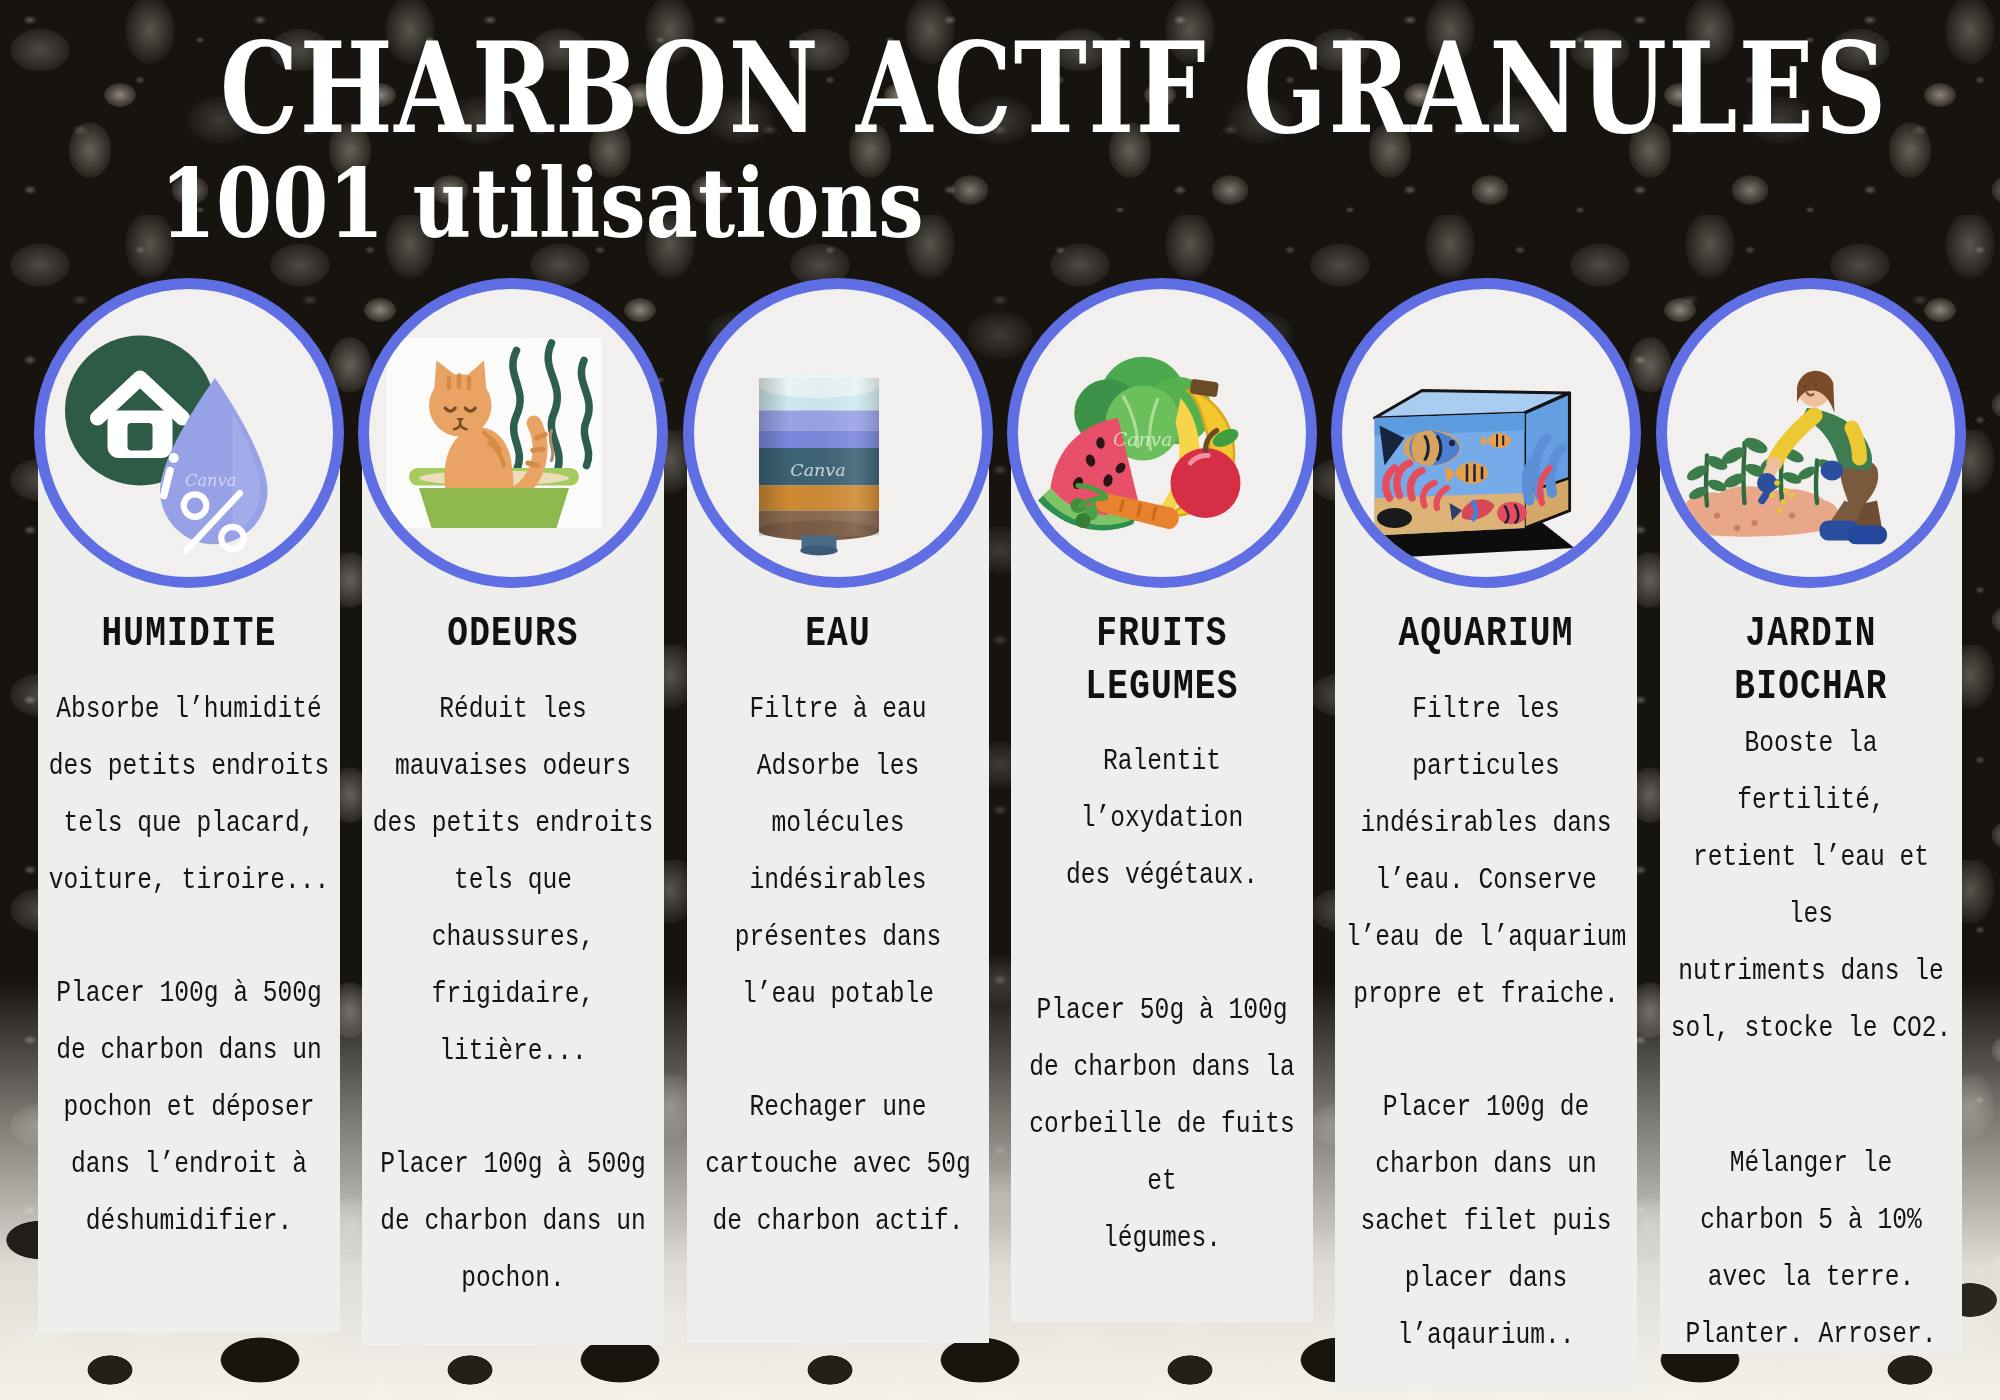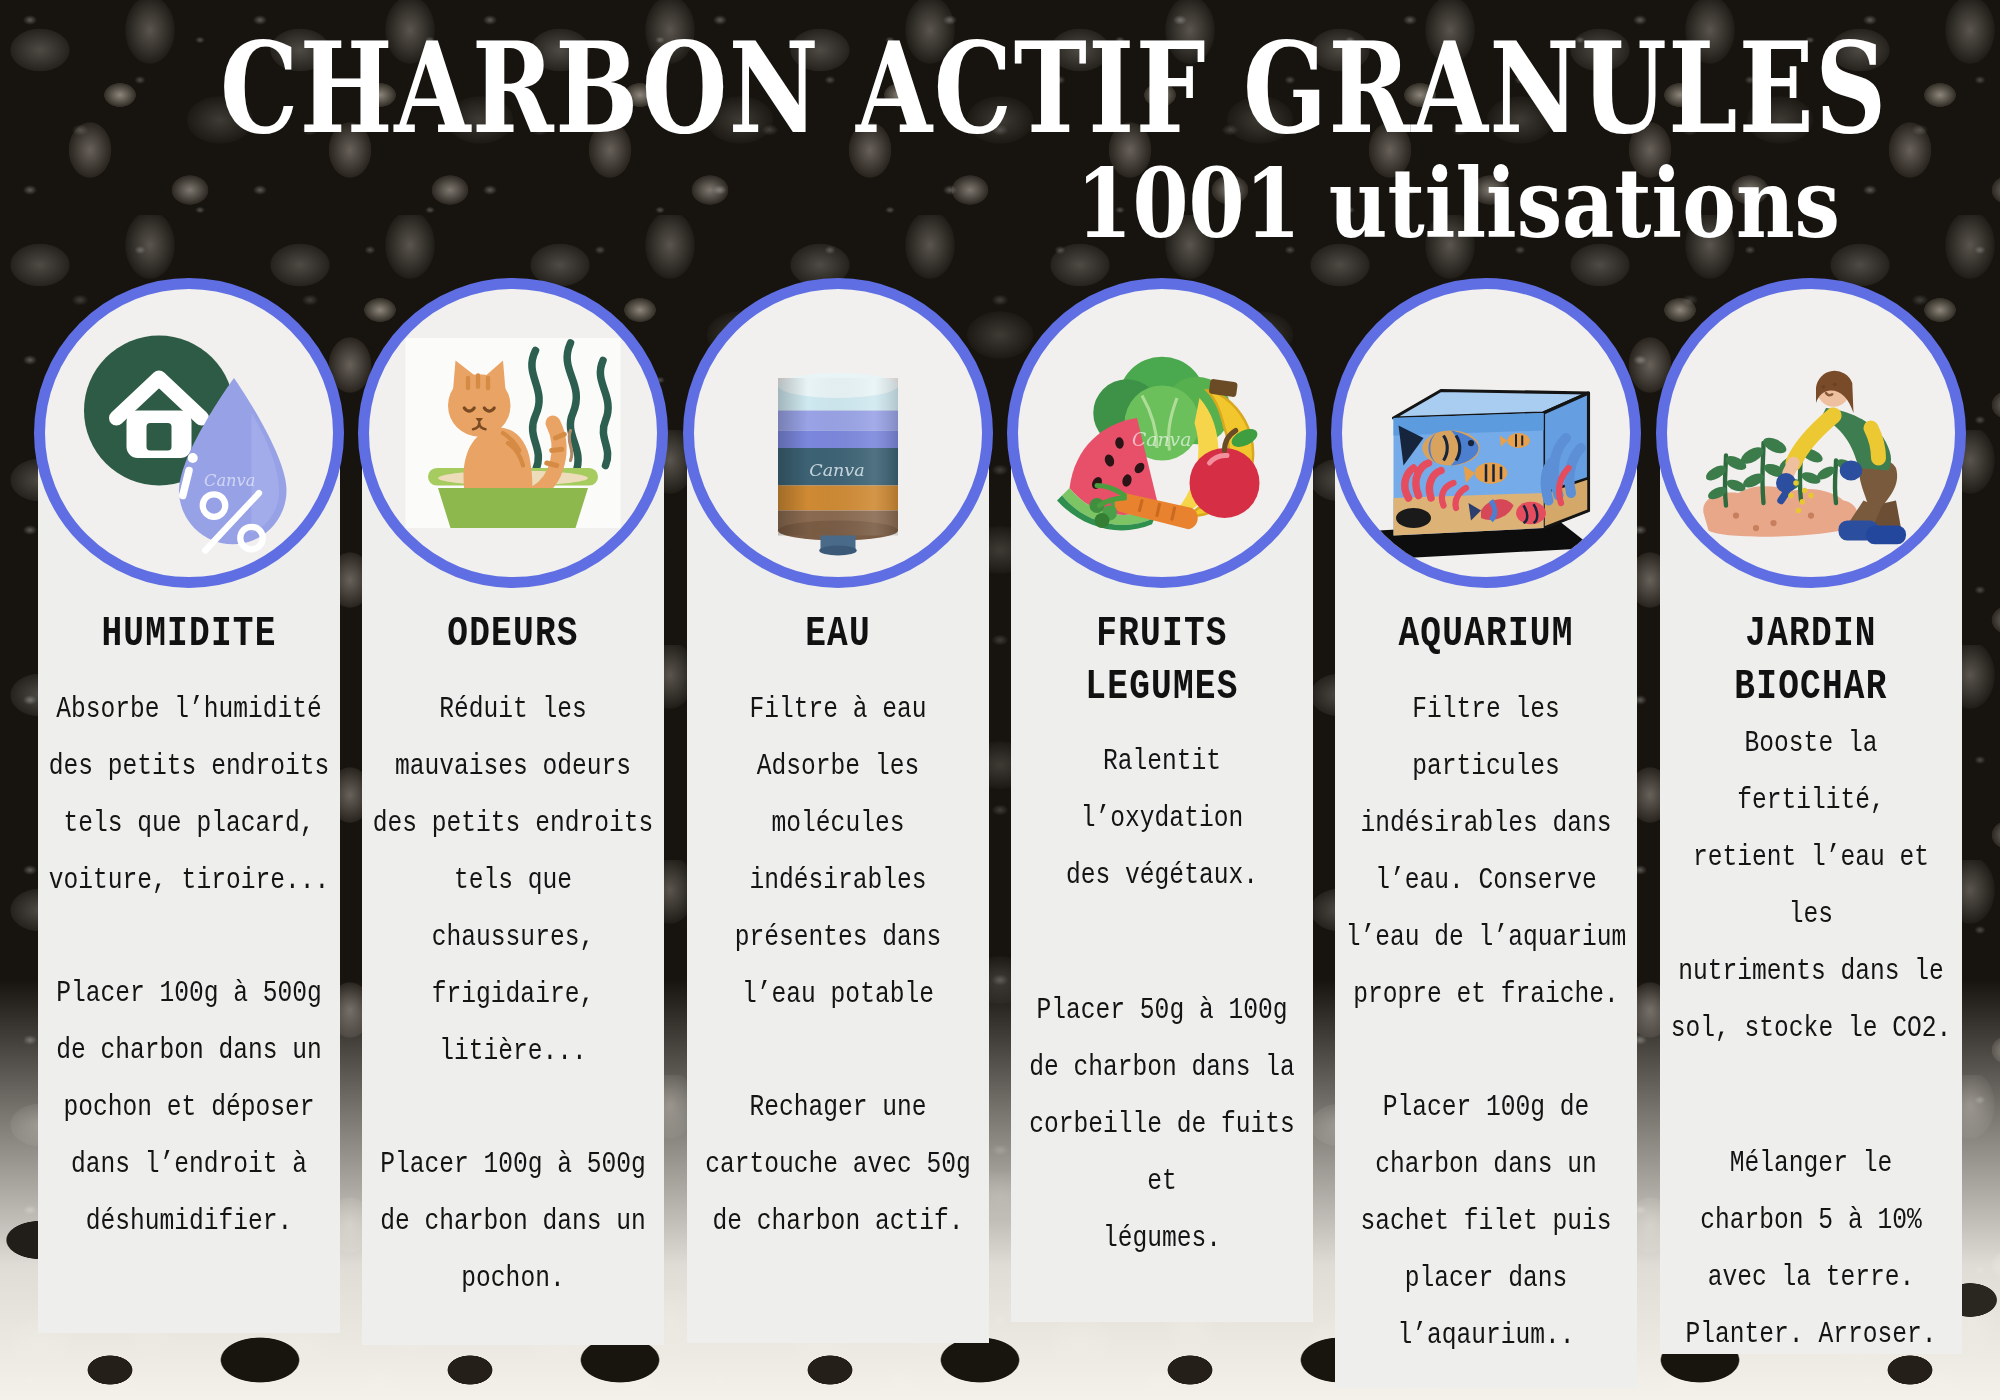--- a/index.html
+++ b/index.html
@@ -28,36 +28,36 @@
   .bottom-light{
     position:absolute;left:0;right:0;bottom:0;height:420px;z-index:0;
     background-image:
       radial-gradient(60px 34px at 40px 260px,  #211d18 0 55%, rgba(0,0,0,0) 57%),
       radial-gradient(48px 30px at 170px 320px, #2a2620 0 55%, rgba(0,0,0,0) 57%),
       radial-gradient(70px 40px at 260px 380px, #18150f 0 55%, rgba(0,0,0,0) 57%),
       radial-gradient(40px 26px at 110px 390px, #241f18 0 55%, rgba(0,0,0,0) 57%),
       linear-gradient(180deg, rgba(242,238,231,0) 0%, rgba(242,238,231,.45) 32%, rgba(245,242,236,.9) 68%, #f4f1ea 100%);
     background-size:360px 420px,360px 420px,360px 420px,360px 420px,100% 100%;
   }
-  .header{position:absolute;top:22px;left:0;right:0;text-align:right;color:#fff;z-index:2;}
+  .header{position:absolute;top:22px;left:0;right:0;text-align:left;color:#fff;z-index:2;}
   .header h1{
     margin:0;font-family:"DejaVu Serif",serif;font-weight:700;font-size:126px;line-height:1.05;
     letter-spacing:2px;transform:scaleX(.78);transform-origin:50% 0;white-space:nowrap;
   }
   .header .sub{
     margin:2px 0 0;font-family:"DejaVu Serif",serif;font-weight:700;font-size:96px;line-height:1.0;
     transform:scaleX(.84);transform-origin:50% 0;white-space:nowrap;
   }
   .columns{position:absolute;top:278px;left:38px;width:1924px;z-index:1;
     display:grid;grid-template-columns:repeat(6,1fr);gap:22px;}
   .column{position:relative;}
   .icon-circle{
     position:absolute;top:0;left:50%;width:288px;height:288px;margin-left:-155px;
     border:11px solid #5f6fe3;border-radius:50%;background:#f1f0ee;z-index:2;
-    display:flex;align-items:center;justify-content:center;overflow:hidden;
+    display:flex;align-items:center;justify-content:flex-start;overflow:hidden;
   }
   .icon-circle svg{display:block;}
   .card{
     position:absolute;top:162px;left:50%;width:302px;margin-left:-151px;
     background:#eeeeec;z-index:1;font-family:Liberation Mono, monospace;
   }
   .card-1{height:893px}.card-2{height:905px}.card-3{height:903px}
   .card-4{height:882px}.card-5{height:948px}.card-6{height:914px}
   .content{
     width:368px;margin-left:-33px;transform:scaleX(.82);transform-origin:50% 0;

